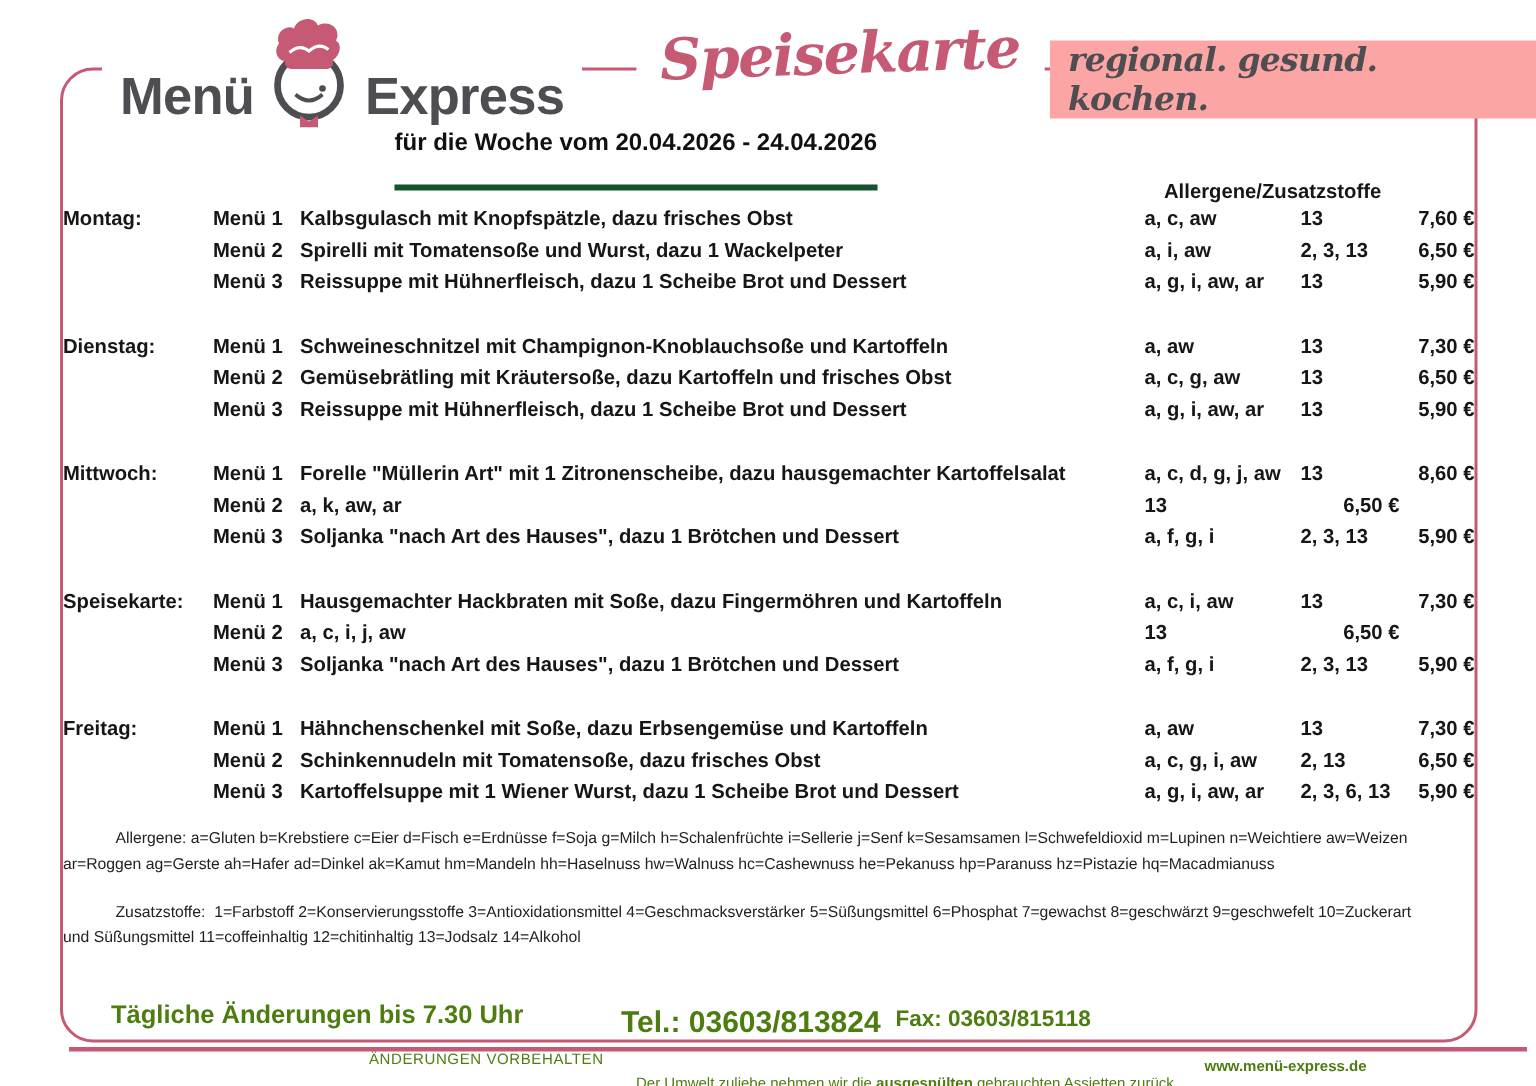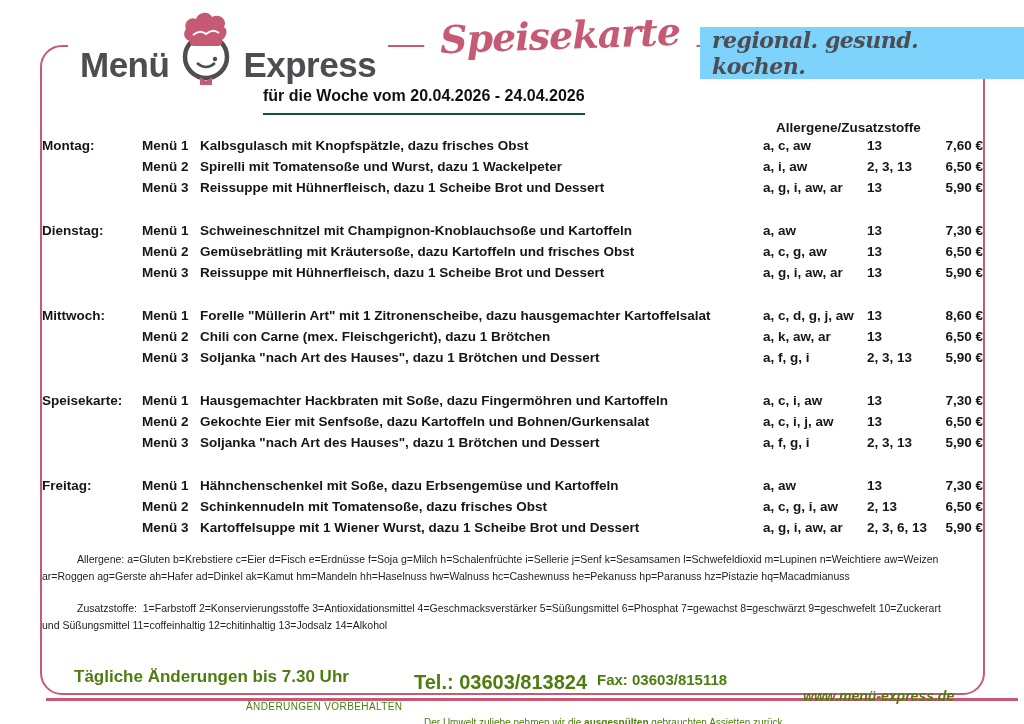--- a/index.html
+++ b/index.html
@@ -21,28 +21,28 @@
     position:absolute;left:68px;top:5px;z-index:2;background:#fff;
     display:flex;align-items:flex-end;gap:9px;padding:0 12px;height:80px;
   }
   .logo-word{font-size:35px;font-weight:bold;color:#4d4d52;letter-spacing:-0.5px;}
   .script-title{
     position:absolute;left:424px;top:13px;z-index:2;background:#fff;padding:0 16px;
     font-family:"DejaVu Serif", serif;font-style:italic;font-weight:bold;
     font-size:38px;color:#c65a74;letter-spacing:-1px;transform:rotate(-2deg);
   }
   .tagline{
-    position:absolute;left:700px;top:27px;z-index:2;background:#7dd3fc;padding:0 12px;
+    position:absolute;left:700px;top:27px;z-index:2;background:#fca5a5;padding:0 12px;
     font-family:"DejaVu Serif", serif;font-style:italic;font-weight:bold;
     font-size:22px;color:#4d4d52;letter-spacing:-0.5px;
   }
   .week-title{
     position:absolute;left:263px;top:87px;z-index:2;
     font-size:16px;font-weight:bold;color:#101010;
-    border-bottom:2px solid #14532d;padding-bottom:8px;
+    border-bottom:4px solid #14532d;padding-bottom:18px;
   }
   
   .menu-table{position:absolute;left:42px;top:120px;width:1021px;z-index:2;}
   .allergen-header{
     font-size:13.5px;font-weight:bold;margin-left:734px;margin-bottom:3px;white-space:nowrap;
   }
   .day-block{margin-bottom:22px;}
   .menu-row{
     display:grid;grid-template-columns:100px 58px 563px 104px 66px 50px;
     align-items:baseline;height:21px;font-size:13.5px;font-weight:bold;white-space:nowrap;
@@ -54,21 +54,21 @@
     position:absolute;left:42px;top:551px;width:908px;z-index:2;
     font-size:10.5px;line-height:1.62;color:#222;font-weight:normal;
   }
   .footnotes p{margin:0 0 15px 0;}
   .fn-label{font-weight:normal;margin-left:35px;}
   
   .footer-item{position:absolute;z-index:2;color:#4d7c0f;font-weight:bold;white-space:nowrap;}
   .footer-changes{left:74px;top:667px;font-size:17px;}
   .footer-tel{left:414px;top:671px;font-size:20px;}
   .footer-fax{left:597px;top:671px;font-size:15px;}
-  .footer-web{left:803px;top:688px;font-size:14px;font-style:italic;}
+  .footer-web{left:803px;top:706px;font-size:10px;}
   .sub-disclaimer{left:246px;top:701px;font-size:10px;letter-spacing:0.4px;font-weight:normal;}
   .sub-eco{left:424px;top:701px;font-size:10px;font-weight:normal;margin-top:16px;}
   .sub-eco b{font-weight:bold;}
 </style>
 </head>
 <body>
 
 <div class="page-border"></div>
 <div class="bottom-line2"></div>
 
@@ -153,21 +153,20 @@
       <div class="cell">Mittwoch:</div>
       <div class="cell">Menü 1</div>
       <div class="cell">Forelle "Müllerin Art" mit 1 Zitronenscheibe, dazu hausgemachter Kartoffelsalat</div>
       <div class="cell">a, c, d, g, j, aw</div>
       <div class="cell">13</div>
       <div class="cell price">8,60 €</div>
     </div>
     <div class="menu-row">
       <div class="cell"></div>
       <div class="cell">Menü 2</div>
-      <div class="cell">Chili con Carne (mex. Fleischgericht), dazu 1 Brötchen</div>
       <div class="cell">a, k, aw, ar</div>
       <div class="cell">13</div>
       <div class="cell price">6,50 €</div>
     </div>
     <div class="menu-row">
       <div class="cell"></div>
       <div class="cell">Menü 3</div>
       <div class="cell">Soljanka "nach Art des Hauses", dazu 1 Brötchen und Dessert</div>
       <div class="cell">a, f, g, i</div>
       <div class="cell">2, 3, 13</div>
@@ -180,21 +179,20 @@
       <div class="cell">Speisekarte:</div>
       <div class="cell">Menü 1</div>
       <div class="cell">Hausgemachter Hackbraten mit Soße, dazu Fingermöhren und Kartoffeln</div>
       <div class="cell">a, c, i, aw</div>
       <div class="cell">13</div>
       <div class="cell price">7,30 €</div>
     </div>
     <div class="menu-row">
       <div class="cell"></div>
       <div class="cell">Menü 2</div>
-      <div class="cell">Gekochte Eier mit Senfsoße, dazu Kartoffeln und Bohnen/Gurkensalat</div>
       <div class="cell">a, c, i, j, aw</div>
       <div class="cell">13</div>
       <div class="cell price">6,50 €</div>
     </div>
     <div class="menu-row">
       <div class="cell"></div>
       <div class="cell">Menü 3</div>
       <div class="cell">Soljanka "nach Art des Hauses", dazu 1 Brötchen und Dessert</div>
       <div class="cell">a, f, g, i</div>
       <div class="cell">2, 3, 13</div>

